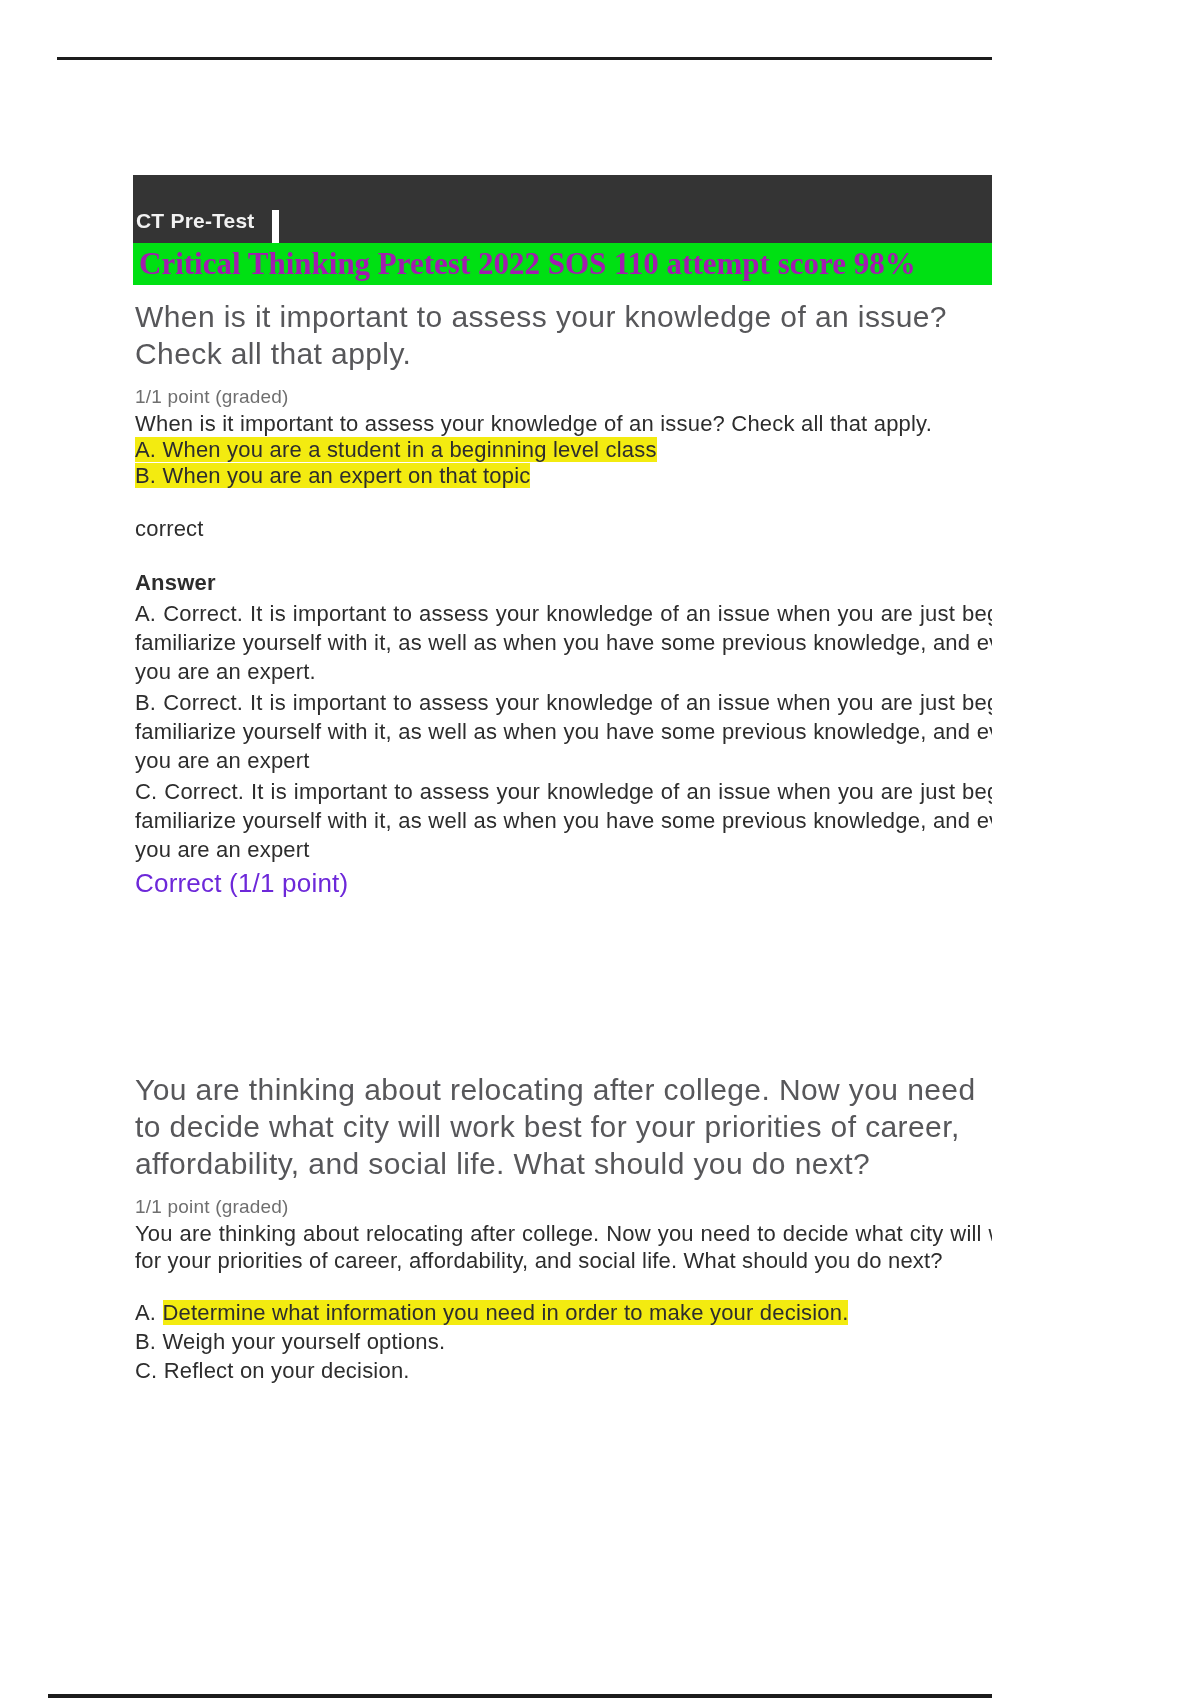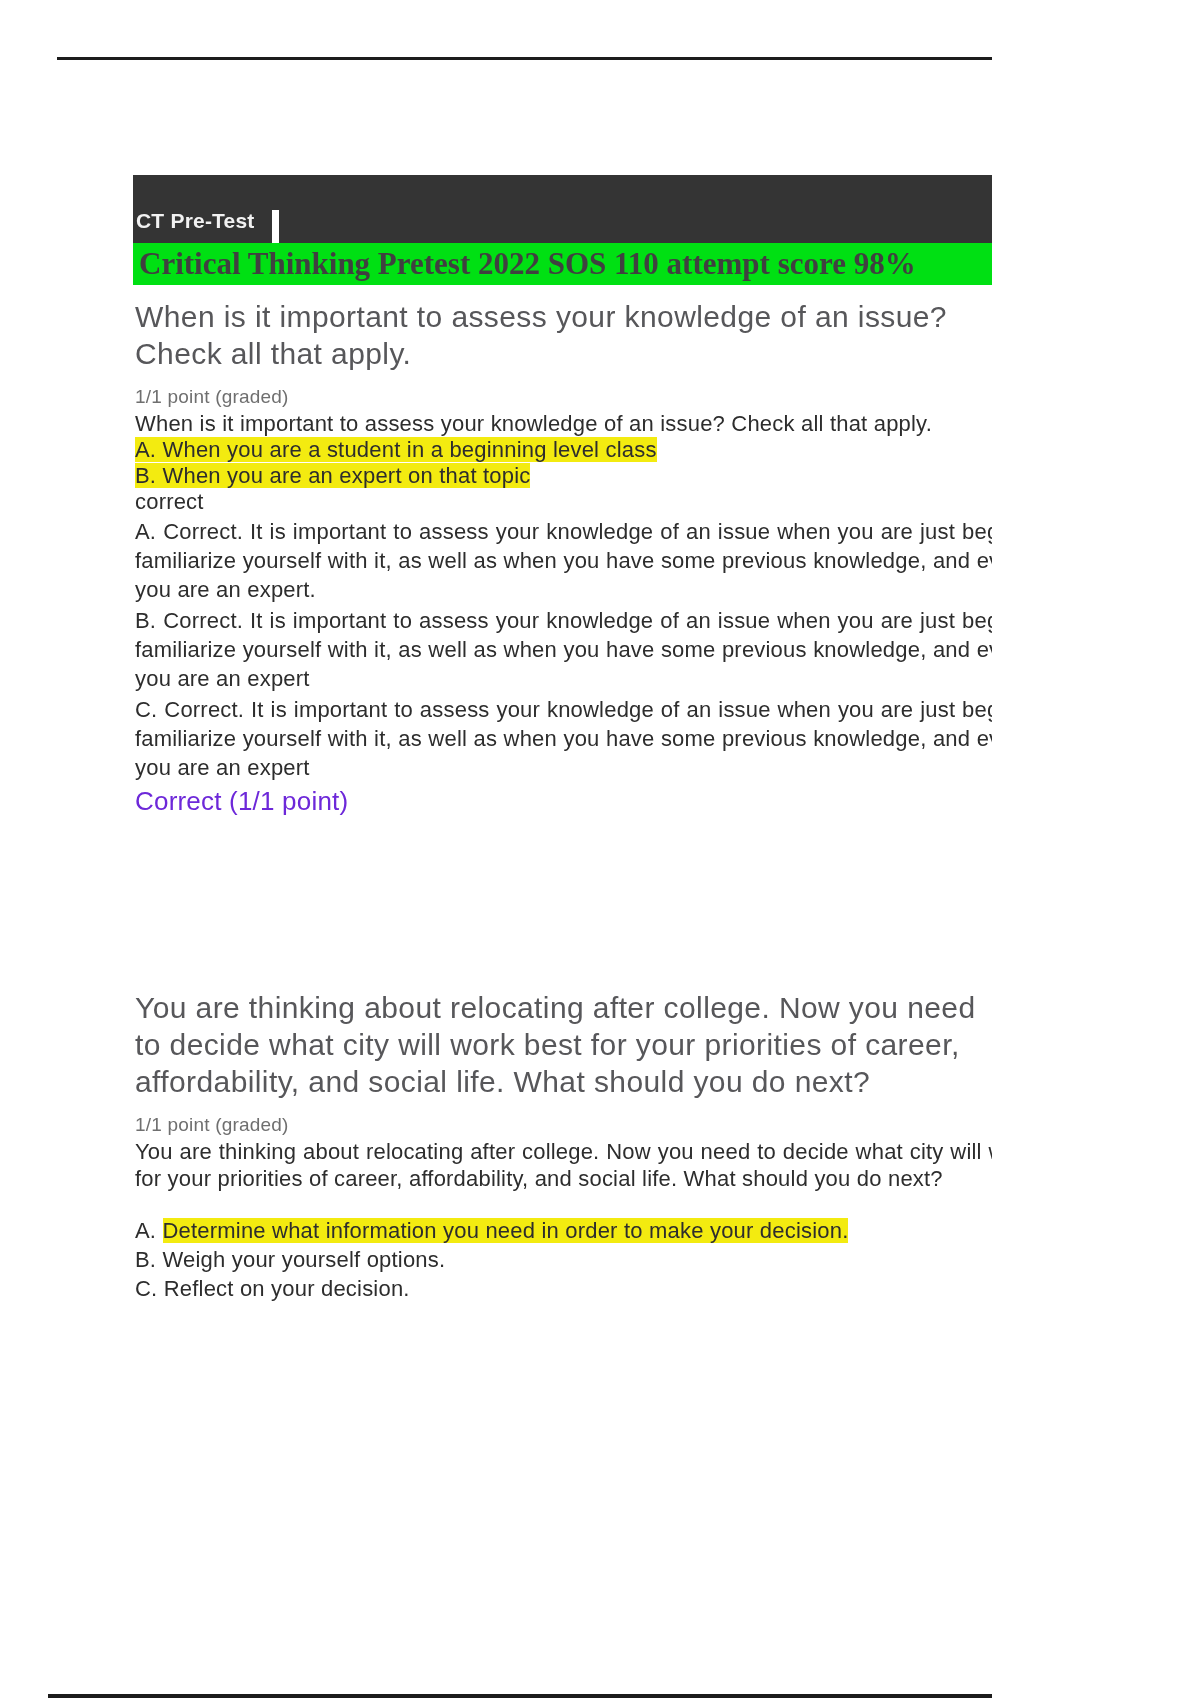--- a/index.html
+++ b/index.html
@@ -26,21 +26,21 @@
     color:#f2f2f2;font-size:21px;font-weight:bold;letter-spacing:0.2px;
     line-height:24px;
   }
   .doc-header .cursor{
     display:inline-block;width:7px;height:33px;background:#ffffff;
     margin-left:17px;margin-bottom:-10px;
   }
 
   
   .doc-title{
-    background:#00e013;color:#404040;
+    background:#00e013;color:#a21caf;
     font-family:"Liberation Serif", serif;font-weight:bold;
     font-size:31px;line-height:40px;padding:1px 6px 1px 6px;
     white-space:nowrap;
   }
 
   h1.q-heading{
     margin:13px 0 0 2px;max-width:845px;
     color:#57575a;font-size:30px;line-height:37px;font-weight:normal;
     letter-spacing:0.4px;
   }
@@ -56,21 +56,21 @@
   }
   .q-body.q1{max-width:860px;}
 
   .options{margin:0 0 0 2px;}
   .options.q2{margin-top:24px;}
   .option{font-size:22px;line-height:26px;color:#2d2d2d;letter-spacing:0.2px;}
   .options.q2 .option{line-height:29px;}
   .hl{background:#f3eb10;}
   .opt-prefix{background:transparent;}
 
-  .status-line{margin-left:2px;font-size:22px;line-height:26px;color:#2d2d2d;letter-spacing:0.2px;}
+  .status-line{margin-left:2px;font-size:22px;line-height:26px;color:#2d2d2d;letter-spacing:0.2px;margin-top:27px;}
   .status-line.bold{font-weight:bold;line-height:28px;}
 
   .expl{
     margin:2px 0 0 2px;color:#2d2d2d;font-size:22px;line-height:29px;
     text-align:justify;letter-spacing:0.2px;
   }
   .result{margin:6px 0 0 2px;color:#6d28d9;font-size:26px;line-height:26px;letter-spacing:0.2px;}
 </style>
 </head>
 <body>
@@ -91,20 +91,21 @@
       <h1 class="q-heading">When is it important to assess your knowledge of an issue? Check all that apply.</h1>
       <div class="points">1/1 point (graded)</div>
       <p class="q-body q1">When is it important to assess your knowledge of an issue? Check all that apply.</p>
 
       <div class="options">
         <div class="option"><span class="hl">A. When you are a student in a beginning level class</span></div>
         <div class="option"><span class="hl">B. When you are an expert on that topic</span></div>
       </div>
 
       <div class="status-line">correct</div>
+      <div class="status-line bold">Answer</div>
 
       <p class="expl">A. Correct. It is important to assess your knowledge of an issue when you are just beginning to familiarize yourself with it, as well as when you have some previous knowledge, and even when you are an expert.</p>
       <p class="expl">B. Correct. It is important to assess your knowledge of an issue when you are just beginning to familiarize yourself with it, as well as when you have some previous knowledge, and even when you are an expert</p>
       <p class="expl">C. Correct. It is important to assess your knowledge of an issue when you are just beginning to familiarize yourself with it, as well as when you have some previous knowledge, and even when you are an expert</p>
 
       <div class="result">Correct (1/1 point)</div>
     </section>
 
     <section>
       <h1 class="q-heading q2">You are thinking about relocating after college. Now you need to decide what city will work best for your priorities of career, affordability, and social life. What should you do next?</h1>

